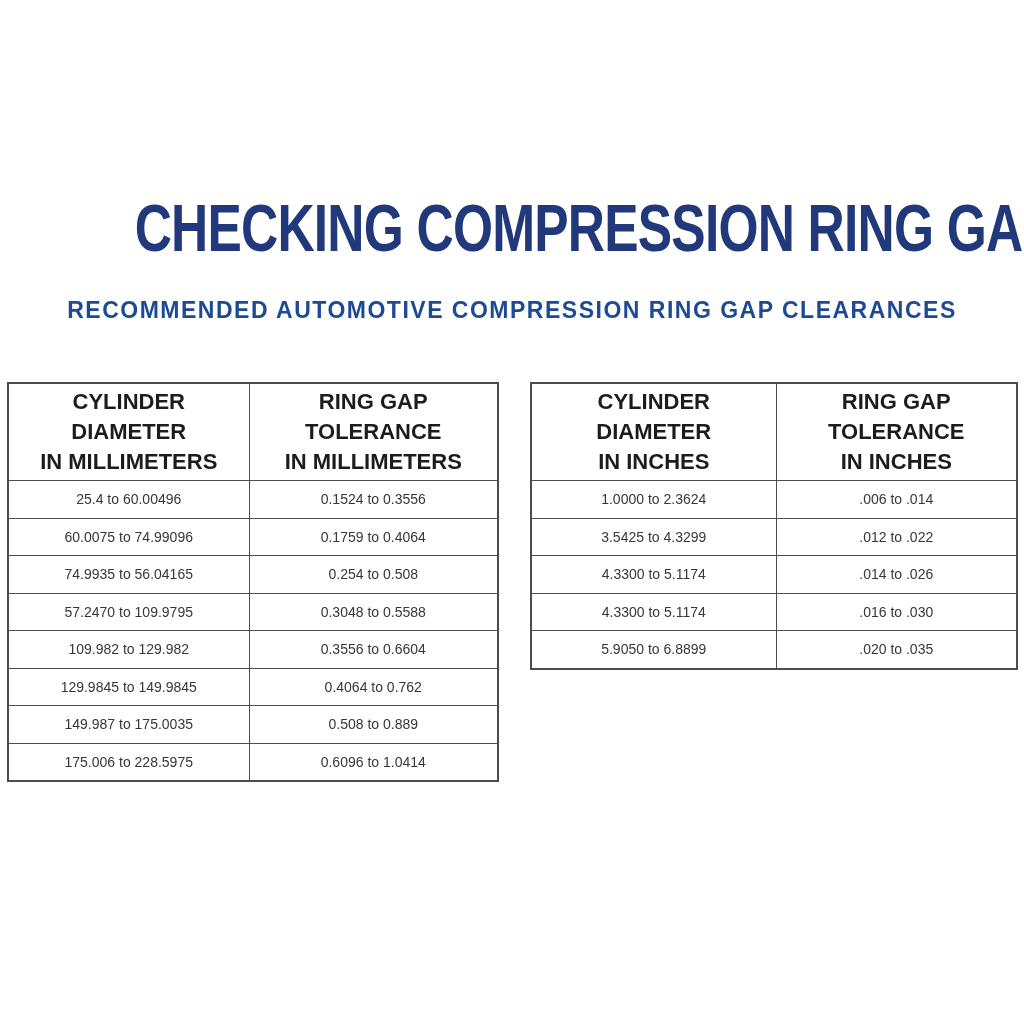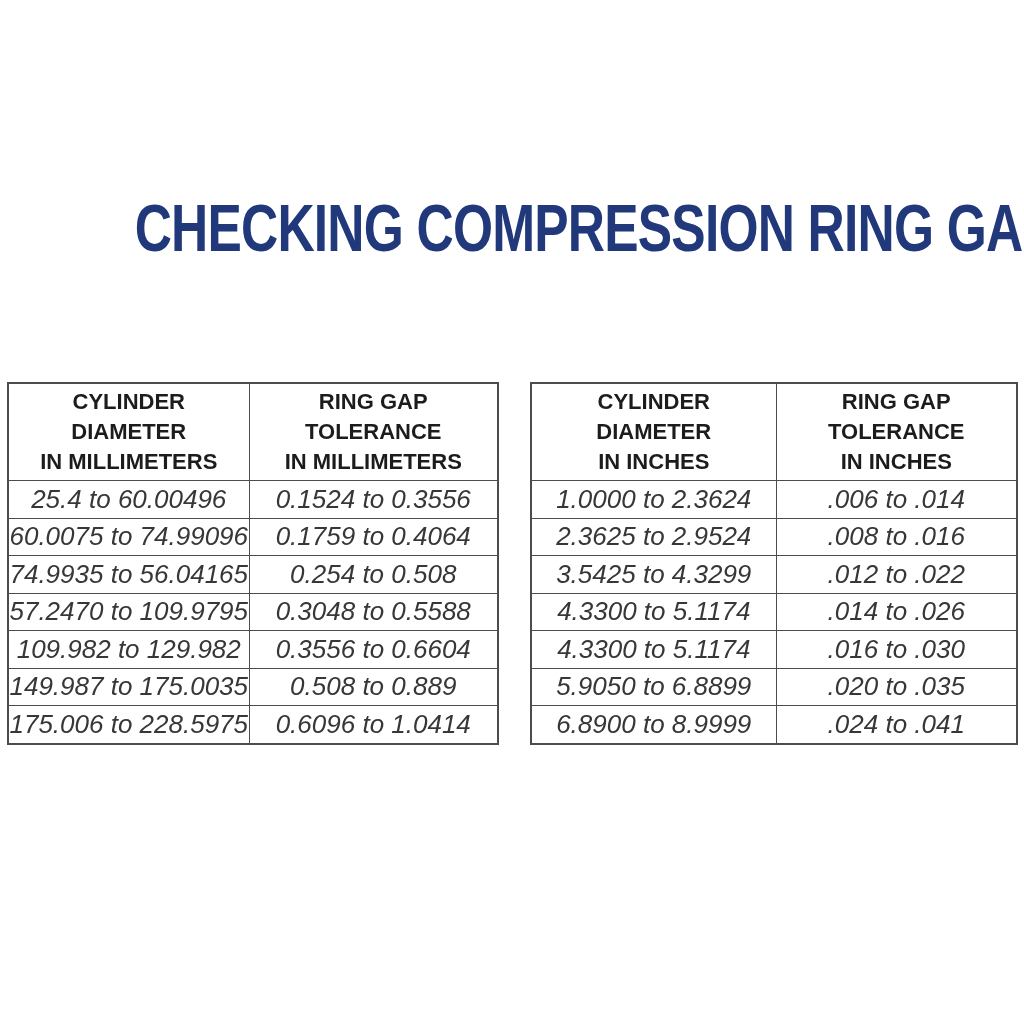--- a/index.html
+++ b/index.html
@@ -66,38 +66,38 @@
   }
   .ring-table th {
     height: 96px;
     font-size: 22px;
     line-height: 30px;
     font-weight: bold;
     color: var(--header-text-color, #1c1c1c);
   }
   .ring-table td {
     height: 36.5px;
-    font-size: 26px;
+    font-size: 14px;
     font-weight: normal;
     color: var(--text-color, #373737);
     white-space: nowrap;
-    font-style: italic;
   }
   .mm col.c1 { width: 241px; }
   .mm col.c2 { width: 249px; }
   .in col.c1 { width: 245px; }
   .in col.c2 { width: 241px; }
 </style>
 </head>
 <body>
 
 <div class="page">
 
   <h1 class="title"><span class="title-inner">CHECKING COMPRESSION RING GAPS</span></h1>
 
+  <h2 class="subtitle">RECOMMENDED AUTOMOTIVE COMPRESSION RING GAP CLEARANCES</h2>
 
   <table class="ring-table mm">
     <colgroup>
         <col class="c1">
         <col class="c2">
       </colgroup>
     <thead>
       <tr>
         <th>
           <div>CYLINDER</div>
@@ -126,20 +126,24 @@
       </tr>
       <tr>
         <td>57.2470 to 109.9795</td>
         <td>0.3048 to 0.5588</td>
       </tr>
       <tr>
         <td>109.982 to 129.982</td>
         <td>0.3556 to 0.6604</td>
       </tr>
       <tr>
+        <td>129.9845 to 149.9845</td>
+        <td>0.4064 to 0.762</td>
+      </tr>
+      <tr>
         <td>149.987 to 175.0035</td>
         <td>0.508 to 0.889</td>
       </tr>
       <tr>
         <td>175.006 to 228.5975</td>
         <td>0.6096 to 1.0414</td>
       </tr>
     </tbody>
   </table>
 
@@ -161,39 +165,31 @@
           <div>IN INCHES</div>
         </th>
       </tr>
     </thead>
     <tbody>
       <tr>
         <td>1.0000 to 2.3624</td>
         <td>.006 to .014</td>
       </tr>
       <tr>
-        <td>2.3625 to 2.9524</td>
-        <td>.008 to .016</td>
-      </tr>
-      <tr>
         <td>3.5425 to 4.3299</td>
         <td>.012 to .022</td>
       </tr>
       <tr>
         <td>4.3300 to 5.1174</td>
         <td>.014 to .026</td>
       </tr>
       <tr>
         <td>4.3300 to 5.1174</td>
         <td>.016 to .030</td>
       </tr>
       <tr>
         <td>5.9050 to 6.8899</td>
         <td>.020 to .035</td>
       </tr>
-      <tr>
-        <td>6.8900 to 8.9999</td>
-        <td>.024 to .041</td>
-      </tr>
     </tbody>
   </table>
 
 </div>
 
 </body></html>

